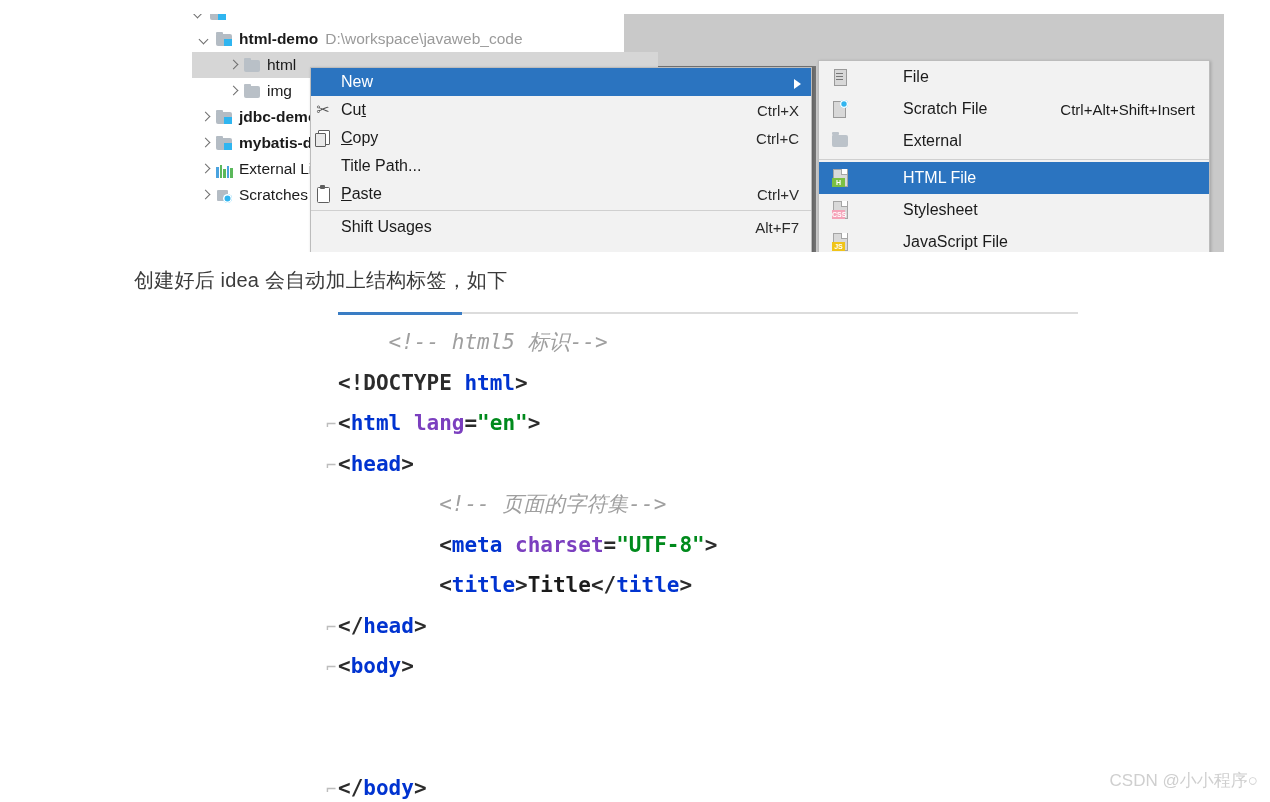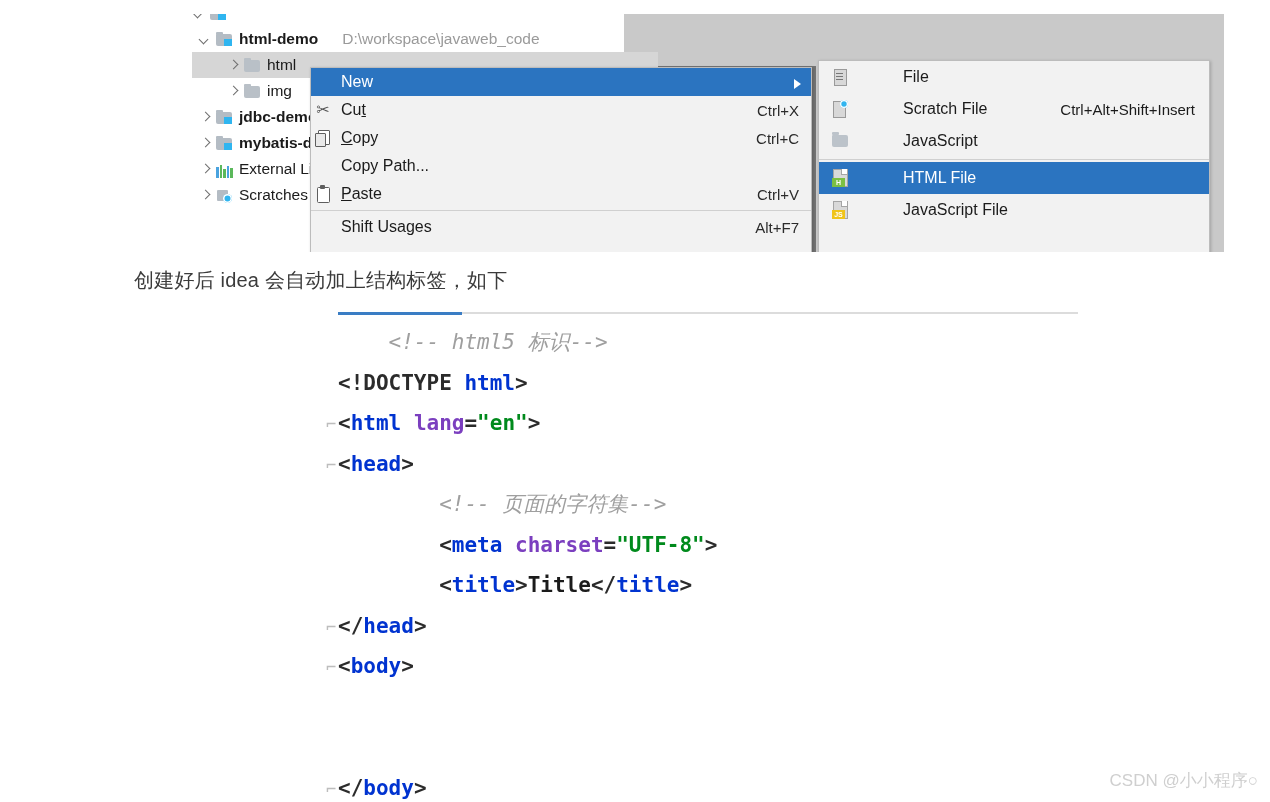--- a/index.html
+++ b/index.html
@@ -142,21 +142,21 @@
     width: 9px; height: 9px;
     border-radius: 50%;
     background: #2fb5f0;
     box-shadow: inset 0 0 0 1.5px #ffffff;
   }
   .tname { font-weight: bold; }
   .tname.plain { font-weight: normal; }
   .tpath {
     color: #9a9a9a;
     font-weight: normal;
-    margin-left: 24px;
+    margin-left: 7px;
   }
   
   .tree-partial {
     position: absolute;
     left: 0; top: -14px;
     width: 432px; height: 26px;
     display: flex; align-items: center;
     font-size: 15.5px;
     color: #1b1b1b;
     white-space: nowrap;
@@ -511,21 +511,21 @@
           <span class="ctx-label">Cu<u>t</u></span>
           <span class="ctx-key">Ctrl+X</span>
         </div>
         <div class="ctx-item">
           <span class="ctx-ico icon-copy"></span>
           <span class="ctx-label"><u>C</u>opy</span>
           <span class="ctx-key">Ctrl+C</span>
         </div>
         <div class="ctx-item">
           <span class="ctx-ico"></span>
-          <span class="ctx-label">Copy Path...</span>
+          <span class="ctx-label">Title Path...</span>
         </div>
         <div class="ctx-item">
           <span class="ctx-ico icon-paste"></span>
           <span class="ctx-label"><u>P</u>aste</span>
           <span class="ctx-key">Ctrl+V</span>
         </div>
         <div class="ctx-sep"></div>
         <div class="ctx-item">
           <span class="ctx-ico"></span>
           <span class="ctx-label">Shift Usages</span>
@@ -540,35 +540,43 @@
           <span class="sub-ico ic-file"></span>
           <span>File</span>
         </div>
         <div class="sub-item">
           <span class="sub-ico ic-scratch"></span>
           <span>Scratch File</span>
           <span class="sub-key">Ctrl+Alt+Shift+Insert</span>
         </div>
         <div class="sub-item">
           <span class="sub-ico ic-dir"></span>
-          <span>JavaScript</span>
+          <span>External</span>
         </div>
         <div class="ctx-sep"></div>
         <div class="sub-item hl">
           <span class="sub-ico ic-type">
             <span class="page"></span>
             <span class="fold"></span>
             <span class="badge" style="background:#7bc043">H</span>
           </span>
           <span>HTML File</span>
         </div>
         <div class="sub-item">
           <span class="sub-ico ic-type">
             <span class="page"></span>
             <span class="fold"></span>
+            <span class="badge" style="background:#f5a3b8">CSS</span>
+          </span>
+          <span>Stylesheet</span>
+        </div>
+        <div class="sub-item">
+          <span class="sub-ico ic-type">
+            <span class="page"></span>
+            <span class="fold"></span>
             <span class="badge" style="background:#f0c419">JS</span>
           </span>
           <span>JavaScript File</span>
         </div>
       </div>
   </div>
 
 </div>
 
 <div class="caption">创建好后 idea 会自动加上结构标签，如下</div>

